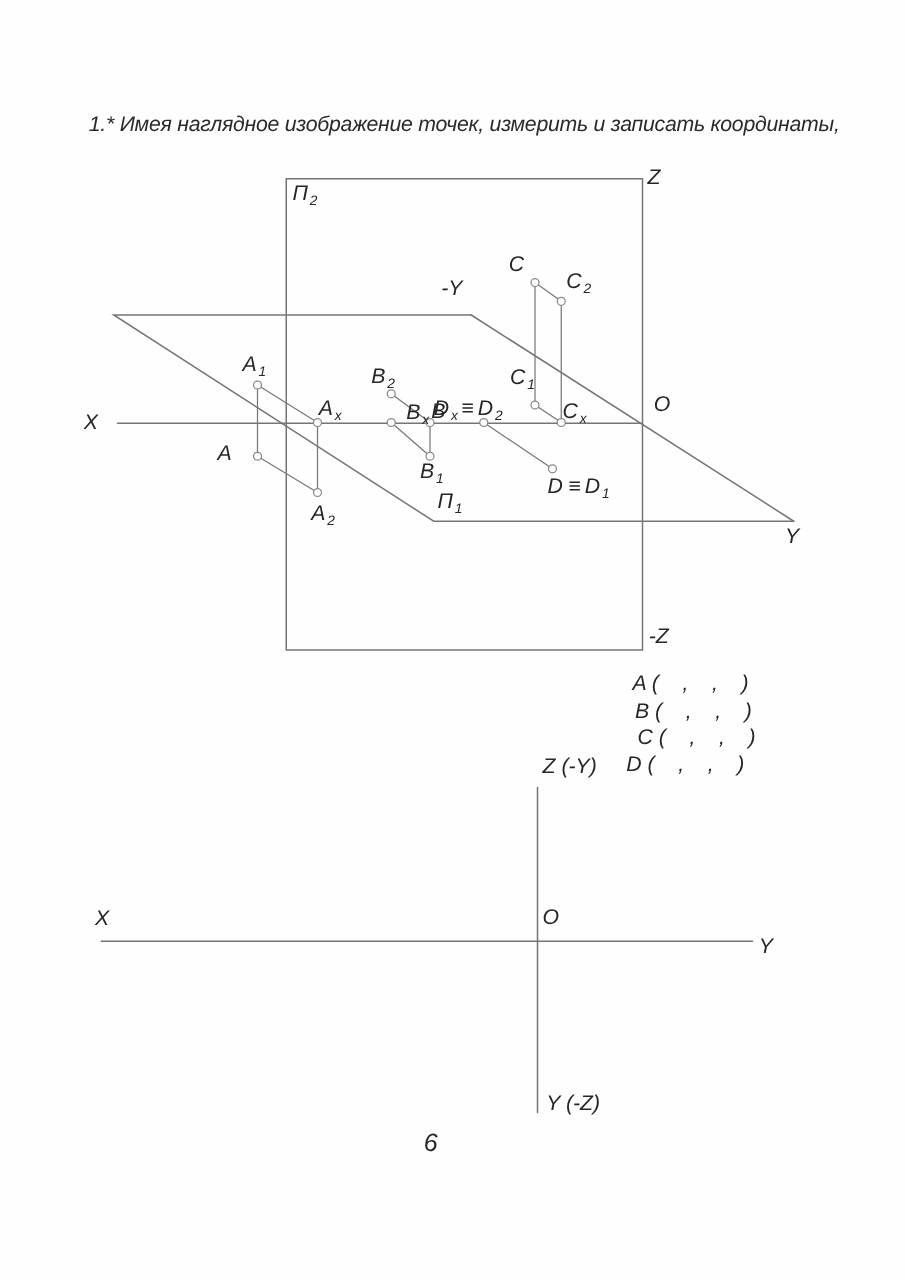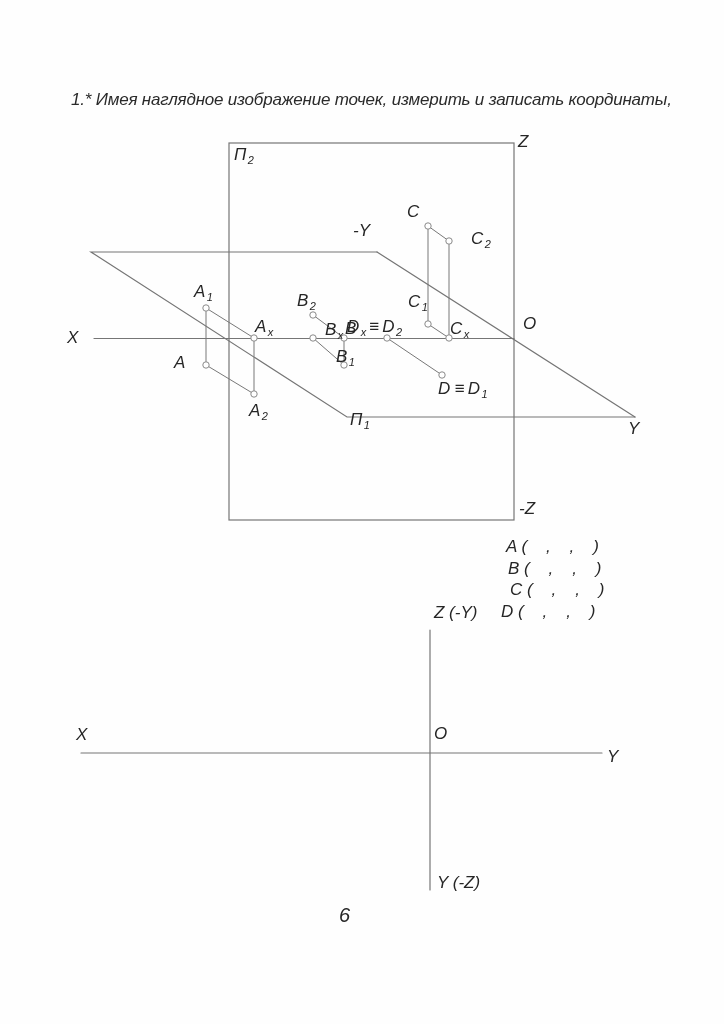--- a/index.html
+++ b/index.html
@@ -80,36 +80,36 @@
     <g stroke="#757575" stroke-width="1.2" fill="none" stroke-linecap="round">
       <line x1="81" y1="753" x2="602" y2="753"></line>
       <line x1="430" y1="630" x2="430" y2="890"></line>
     </g>
   </svg>
 
   <span class="lbl" style="left:234px; top:146px;"><span>П</span><sub>2</sub></span>
   <span class="lbl" style="left:518px; top:133px;">Z</span>
   <span class="lbl" style="left:353px; top:222px;">-Y</span>
   <span class="lbl" style="left:407px; top:203px;"><span>C</span><sub></sub></span>
-  <span class="lbl" style="left:453px; top:230px;margin-left:18px;"><span>C</span><sub>2</sub></span>
+  <span class="lbl" style="left:453px; top:216px;"><span>C</span><sub>2</sub></span>
   <span class="lbl" style="left:194px; top:283px;"><span>A</span><sub>1</sub></span>
   <span class="lbl" style="left:297px; top:292px;"><span>B</span><sub>2</sub></span>
   <span class="lbl" style="left:408px; top:293px;"><span>C</span><sub>1</sub></span>
   <span class="lbl" style="left:255px; top:318px;"><span>A</span><sub>x</sub></span>
   <span class="lbl" style="left:285px; top:321px;margin-left:40px;"><span>B</span><sub>x</sub></span>
   <span class="lbl" style="left:345px; top:320px;"><span>B</span><sub></sub></span>
   <span class="lbl" style="left:347px; top:318px;font-style:italic;"><span>D</span><sub>x</sub><span class="eq">≡</span><span>D</span><sub>2</sub></span>
   <span class="lbl" style="left:450px; top:320px;"><span>C</span><sub>x</sub></span>
   <span class="lbl" style="left:523px; top:315px;">O</span>
   <span class="lbl" style="left:67px; top:329px;">X</span>
   <span class="lbl" style="left:174px; top:354px;"><span>A</span><sub></sub></span>
-  <span class="lbl" style="left:336px; top:348px;text-align:right;"><span>B</span><sub>1</sub></span>
+  <span class="lbl" style="left:336px; top:368px;text-align:right;"><span>B</span><sub>1</sub></span>
   <span class="lbl" style="left:425px; top:380px;margin-left:13px;"><span>D</span><sub></sub><span class="eq">≡</span><span>D</span><sub>1</sub></span>
   <span class="lbl" style="left:249px; top:402px;"><span>A</span><sub>2</sub></span>
-  <span class="lbl" style="left:350px; top:411px;"><span>П</span><sub>1</sub></span>
+  <span class="lbl" style="left:350px; top:392px;"><span>П</span><sub>1</sub></span>
   <span class="lbl" style="left:628px; top:420px;">Y</span>
   <span class="lbl" style="left:519px; top:500px;">-Z</span>
 
   <span class="lbl coords" style="left:506px; top:538px;">A (    ,    ,    )</span>
   <span class="lbl coords" style="left:508px; top:560px;">B (    ,    ,    )</span>
   <span class="lbl coords" style="left:510px; top:581px;">C (    ,    ,    )</span>
   <span class="lbl coords" style="left:501px; top:603px;">D (    ,    ,    )</span>
 
   <span class="lbl" style="left:434px; top:604px;">Z (-Y)</span>
   <span class="lbl" style="left:76px; top:726px;">X</span>

